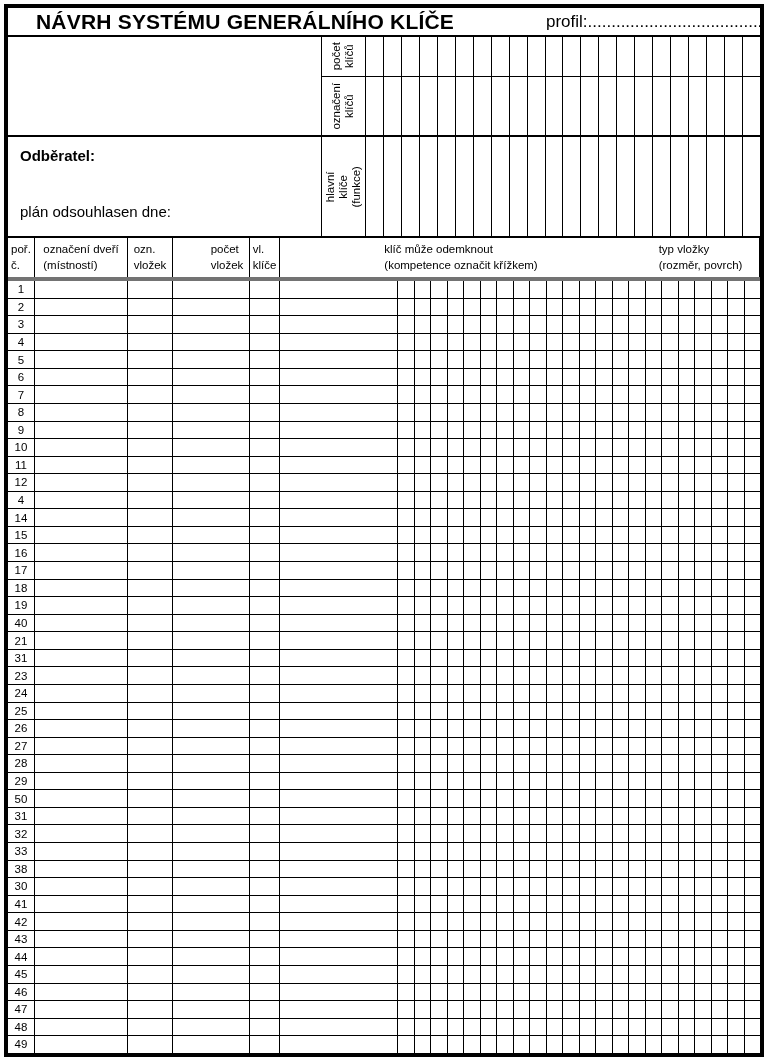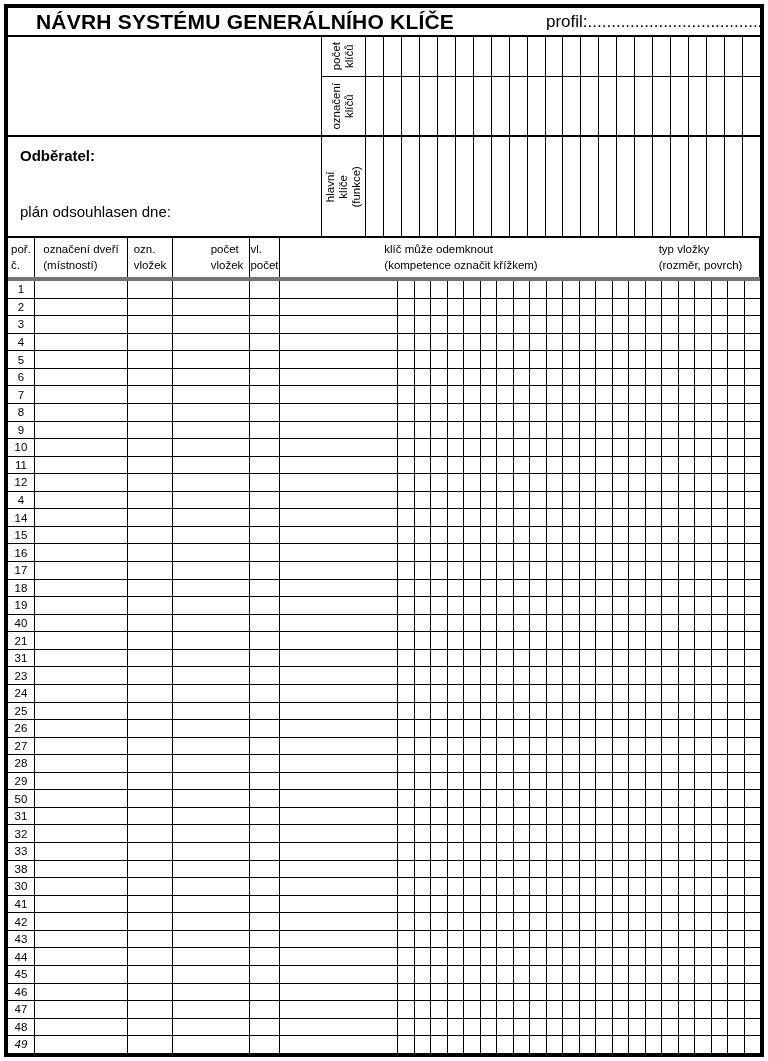--- a/index.html
+++ b/index.html
@@ -41,21 +41,21 @@
   .c-num{width:27px;}
   .c-door{width:93px;}
   .c-ozn{width:45px;}
   .c-poc{width:45px;margin-left:32px;}
   .c-vl{width:30px;}
   .c-typ{width:118px;}
   .h-matrix{flex:1 1 0;border-right:none;}
   
   .table-body{flex:1;display:flex;flex-direction:column;min-height:0;}
   .body-row{flex:1 1 0;display:flex;border-bottom:1.5px solid #000;box-sizing:border-box;min-height:0;}
-  .body-row:last-child{border-bottom:none;font-style:italic;}
+  .body-row:last-child{border-bottom:none;}
   .cell{border-right:1.5px solid #000;box-sizing:border-box;flex:0 0 auto;}
   .cell.c-num{display:flex;align-items:center;justify-content:center;font-size:11.5px;}
   .row-matrix{flex:1;display:flex;min-width:0;}
 </style>
 </head>
 <body>
 
 <div class="sheet">
 
   <div class="title-row">
@@ -169,21 +169,21 @@
   <div class="main-header">
     <div class="hcell c-num">poř.
 č.</div>
     <div class="hcell c-door">označení dveří
 (místností)</div>
     <div class="hcell c-ozn">ozn.
 vložek</div>
     <div class="hcell c-poc">počet
 vložek</div>
     <div class="hcell c-vl">vl.
-počet</div>
+klíče</div>
     <div class="hcell h-matrix">klíč může odemknout
 (kompetence označit křížkem)</div>
     <div class="hcell c-typ">typ vložky
 (rozměr, povrch)</div>
   </div>
 
   <div class="table-body" id="table-body">
       <div class="body-row">
         <div class="cell c-num">1</div>
         <div class="cell c-door"></div>

